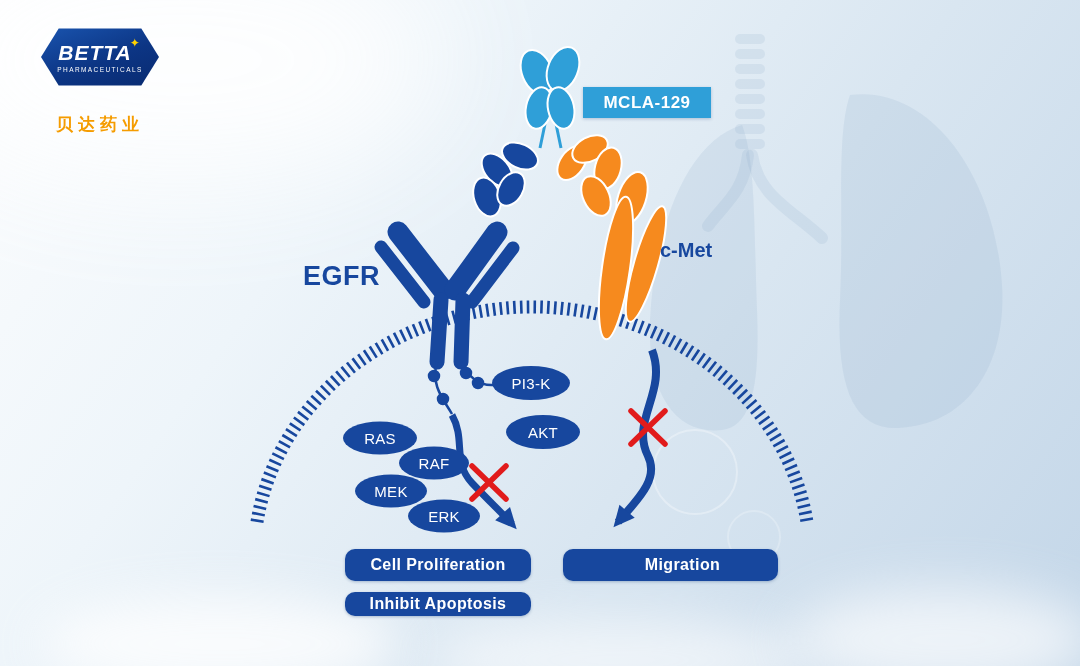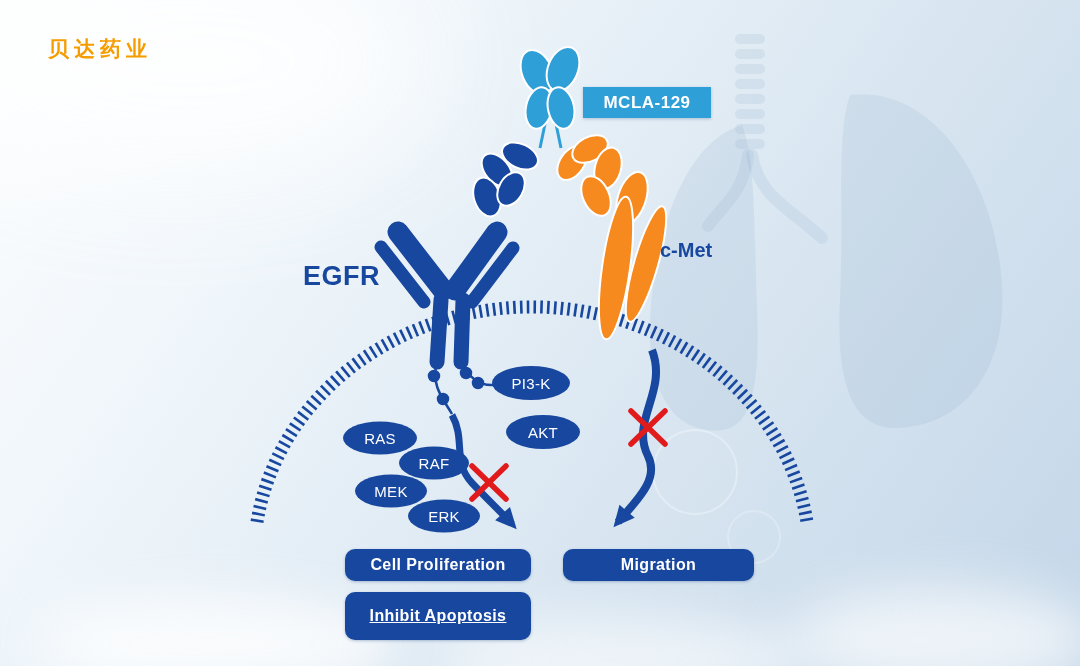--- a/index.html
+++ b/index.html
@@ -20,21 +20,21 @@
   .logo-shield{
     width:118px;height:62px;margin:0 auto;
     background:linear-gradient(160deg,#1a55b0 0%,#0c3584 55%,#082a70 100%);
     clip-path:polygon(0 50%,15% 4%,85% 4%,100% 50%,85% 96%,15% 96%);
     display:flex;flex-direction:column;align-items:center;justify-content:center;color:#fff;
   }
   .logo-brand-row{display:flex;align-items:flex-start;line-height:1;}
   .logo-brand{font-size:21px;font-weight:bold;font-style:italic;letter-spacing:1px;}
   .logo-star{color:#ffd200;font-size:12px;position:relative;top:-5px;left:-2px;}
   .logo-sub{font-size:6.5px;letter-spacing:1.4px;margin-top:3px;}
-  .logo-cn{color:#f59c00;font-weight:bold;font-size:21px;letter-spacing:5px;margin-top:9px;}
+  .logo-cn{color:#f59c00;font-weight:bold;font-size:17px;letter-spacing:5px;margin-top:25px;}
 
   
   .mcla-chip{
     position:absolute;left:583px;top:87px;width:128px;height:31px;
     background:#2f9fd8;color:#fff;font-weight:bold;font-size:17px;letter-spacing:.5px;
     border-radius:0;display:flex;align-items:center;justify-content:center;
     box-shadow:0 1px 3px rgba(20,60,120,.25);
   }
   .receptor-label{position:absolute;color:#17479e;font-weight:bold;}
   .egfr-label{left:303px;top:261px;font-size:27px;letter-spacing:.5px;}
@@ -148,31 +148,38 @@
       <path d="M472 466 L506 499"></path>
       <path d="M506 466 L472 499"></path>
     </g>
     <g stroke="#e11b1b" stroke-width="5.5" stroke-linecap="round">
       <path d="M631 411 L665 444"></path>
       <path d="M665 411 L631 444"></path>
     </g>
   </svg>
 
   <div class="logo">
+    <div class="logo-shield">
+      <div class="logo-brand-row">
+        <span class="logo-brand">BETTA</span>
+        <span class="logo-star">✦</span>
+      </div>
+      <div class="logo-sub">PHARMACEUTICALS</div>
+    </div>
     <div class="logo-cn">贝达药业</div>
   </div>
 
   <div class="mcla-chip">MCLA-129</div>
   <div class="receptor-label egfr-label">EGFR</div>
   <div class="receptor-label cmet-label">c-Met</div>
 
   <div class="molecule" style="left:531px;top:383px;width:78px;height:34px;">PI3-K</div>
   <div class="molecule" style="left:543px;top:432px;width:74px;height:34px;">AKT</div>
   <div class="molecule" style="left:380px;top:438px;width:74px;height:33px;">RAS</div>
   <div class="molecule" style="left:434px;top:463px;width:70px;height:33px;">RAF</div>
   <div class="molecule" style="left:391px;top:491px;width:72px;height:33px;">MEK</div>
   <div class="molecule" style="left:444px;top:516px;width:72px;height:33px;">ERK</div>
 
   <div class="outcome" style="left:345px;top:549px;width:186px;height:32px;">Cell Proliferation</div>
-  <div class="outcome" style="left:345px;top:592px;width:186px;height:48px;text-decoration:underline;">Inhibit Apoptosis</div>
-  <div class="outcome" style="left:563px;top:549px;width:191px;height:32px;">Migration</div>
+  <div class="outcome" style="left:345px;top:592px;width:186px;height:24px;">Inhibit Apoptosis</div>
+  <div class="outcome" style="left:563px;top:549px;width:191px;height:32px;padding-left:24px;">Migration</div>
 
 </div>
 
 </body></html>

